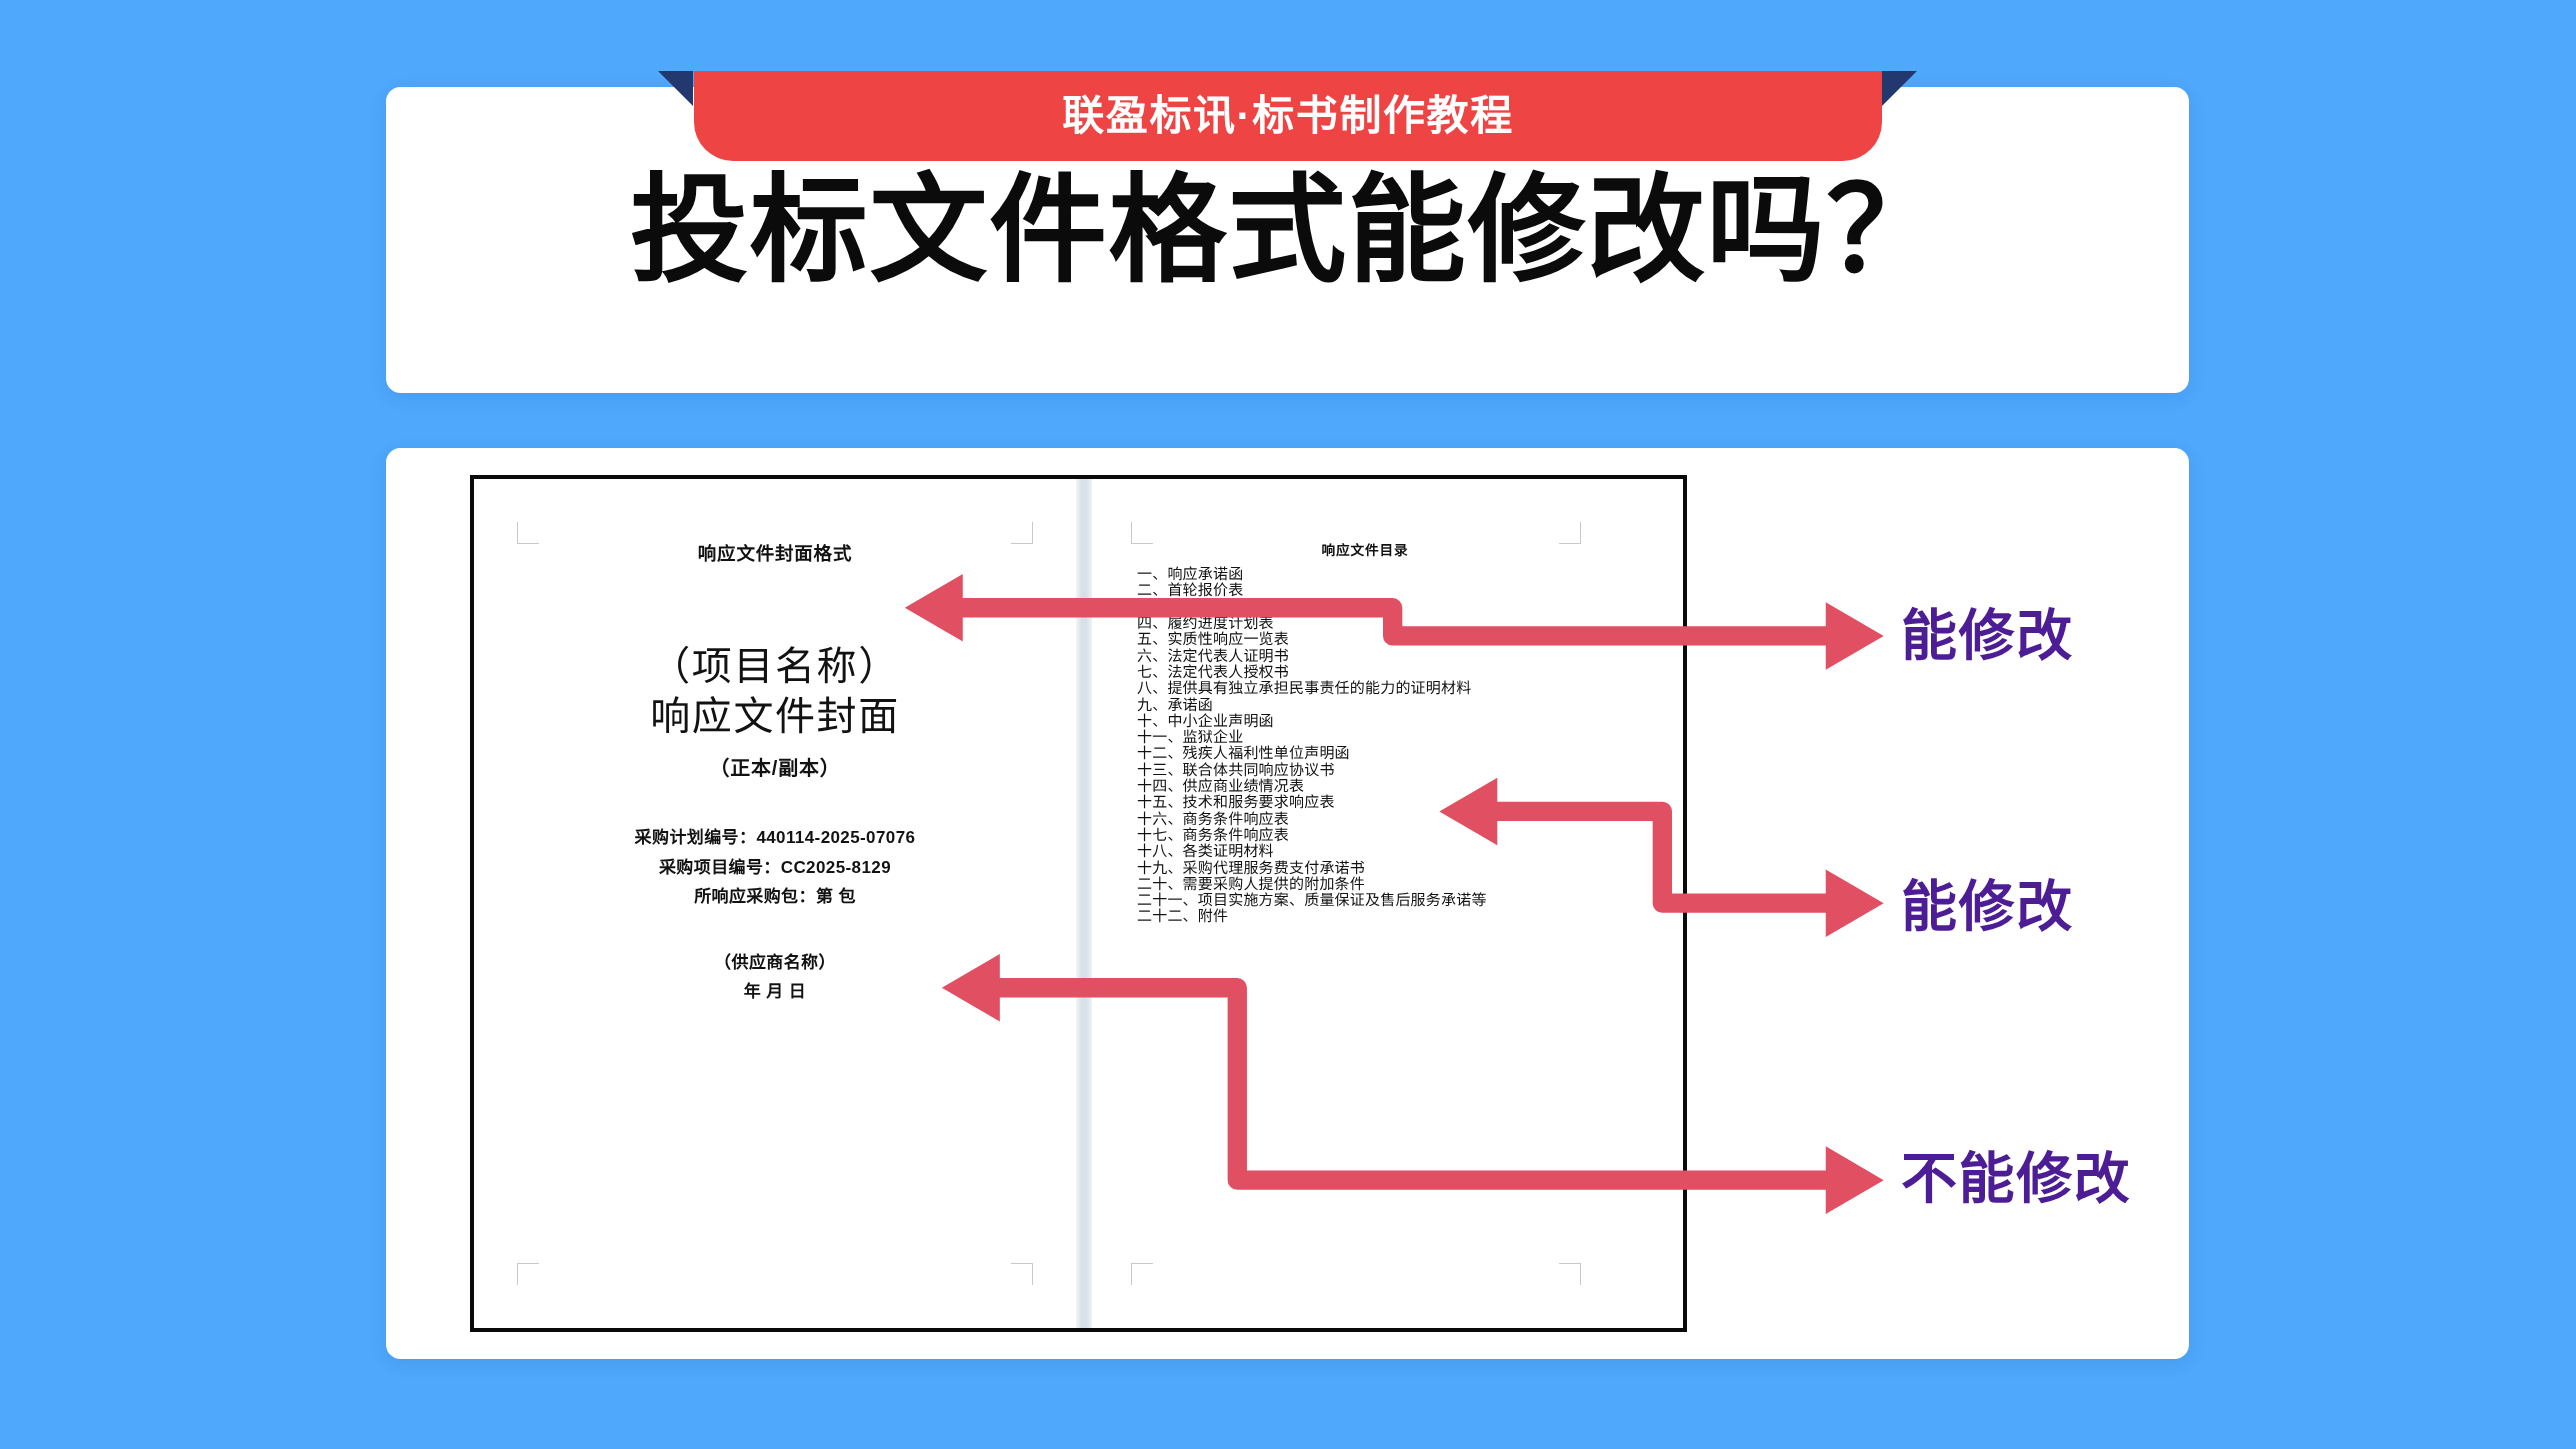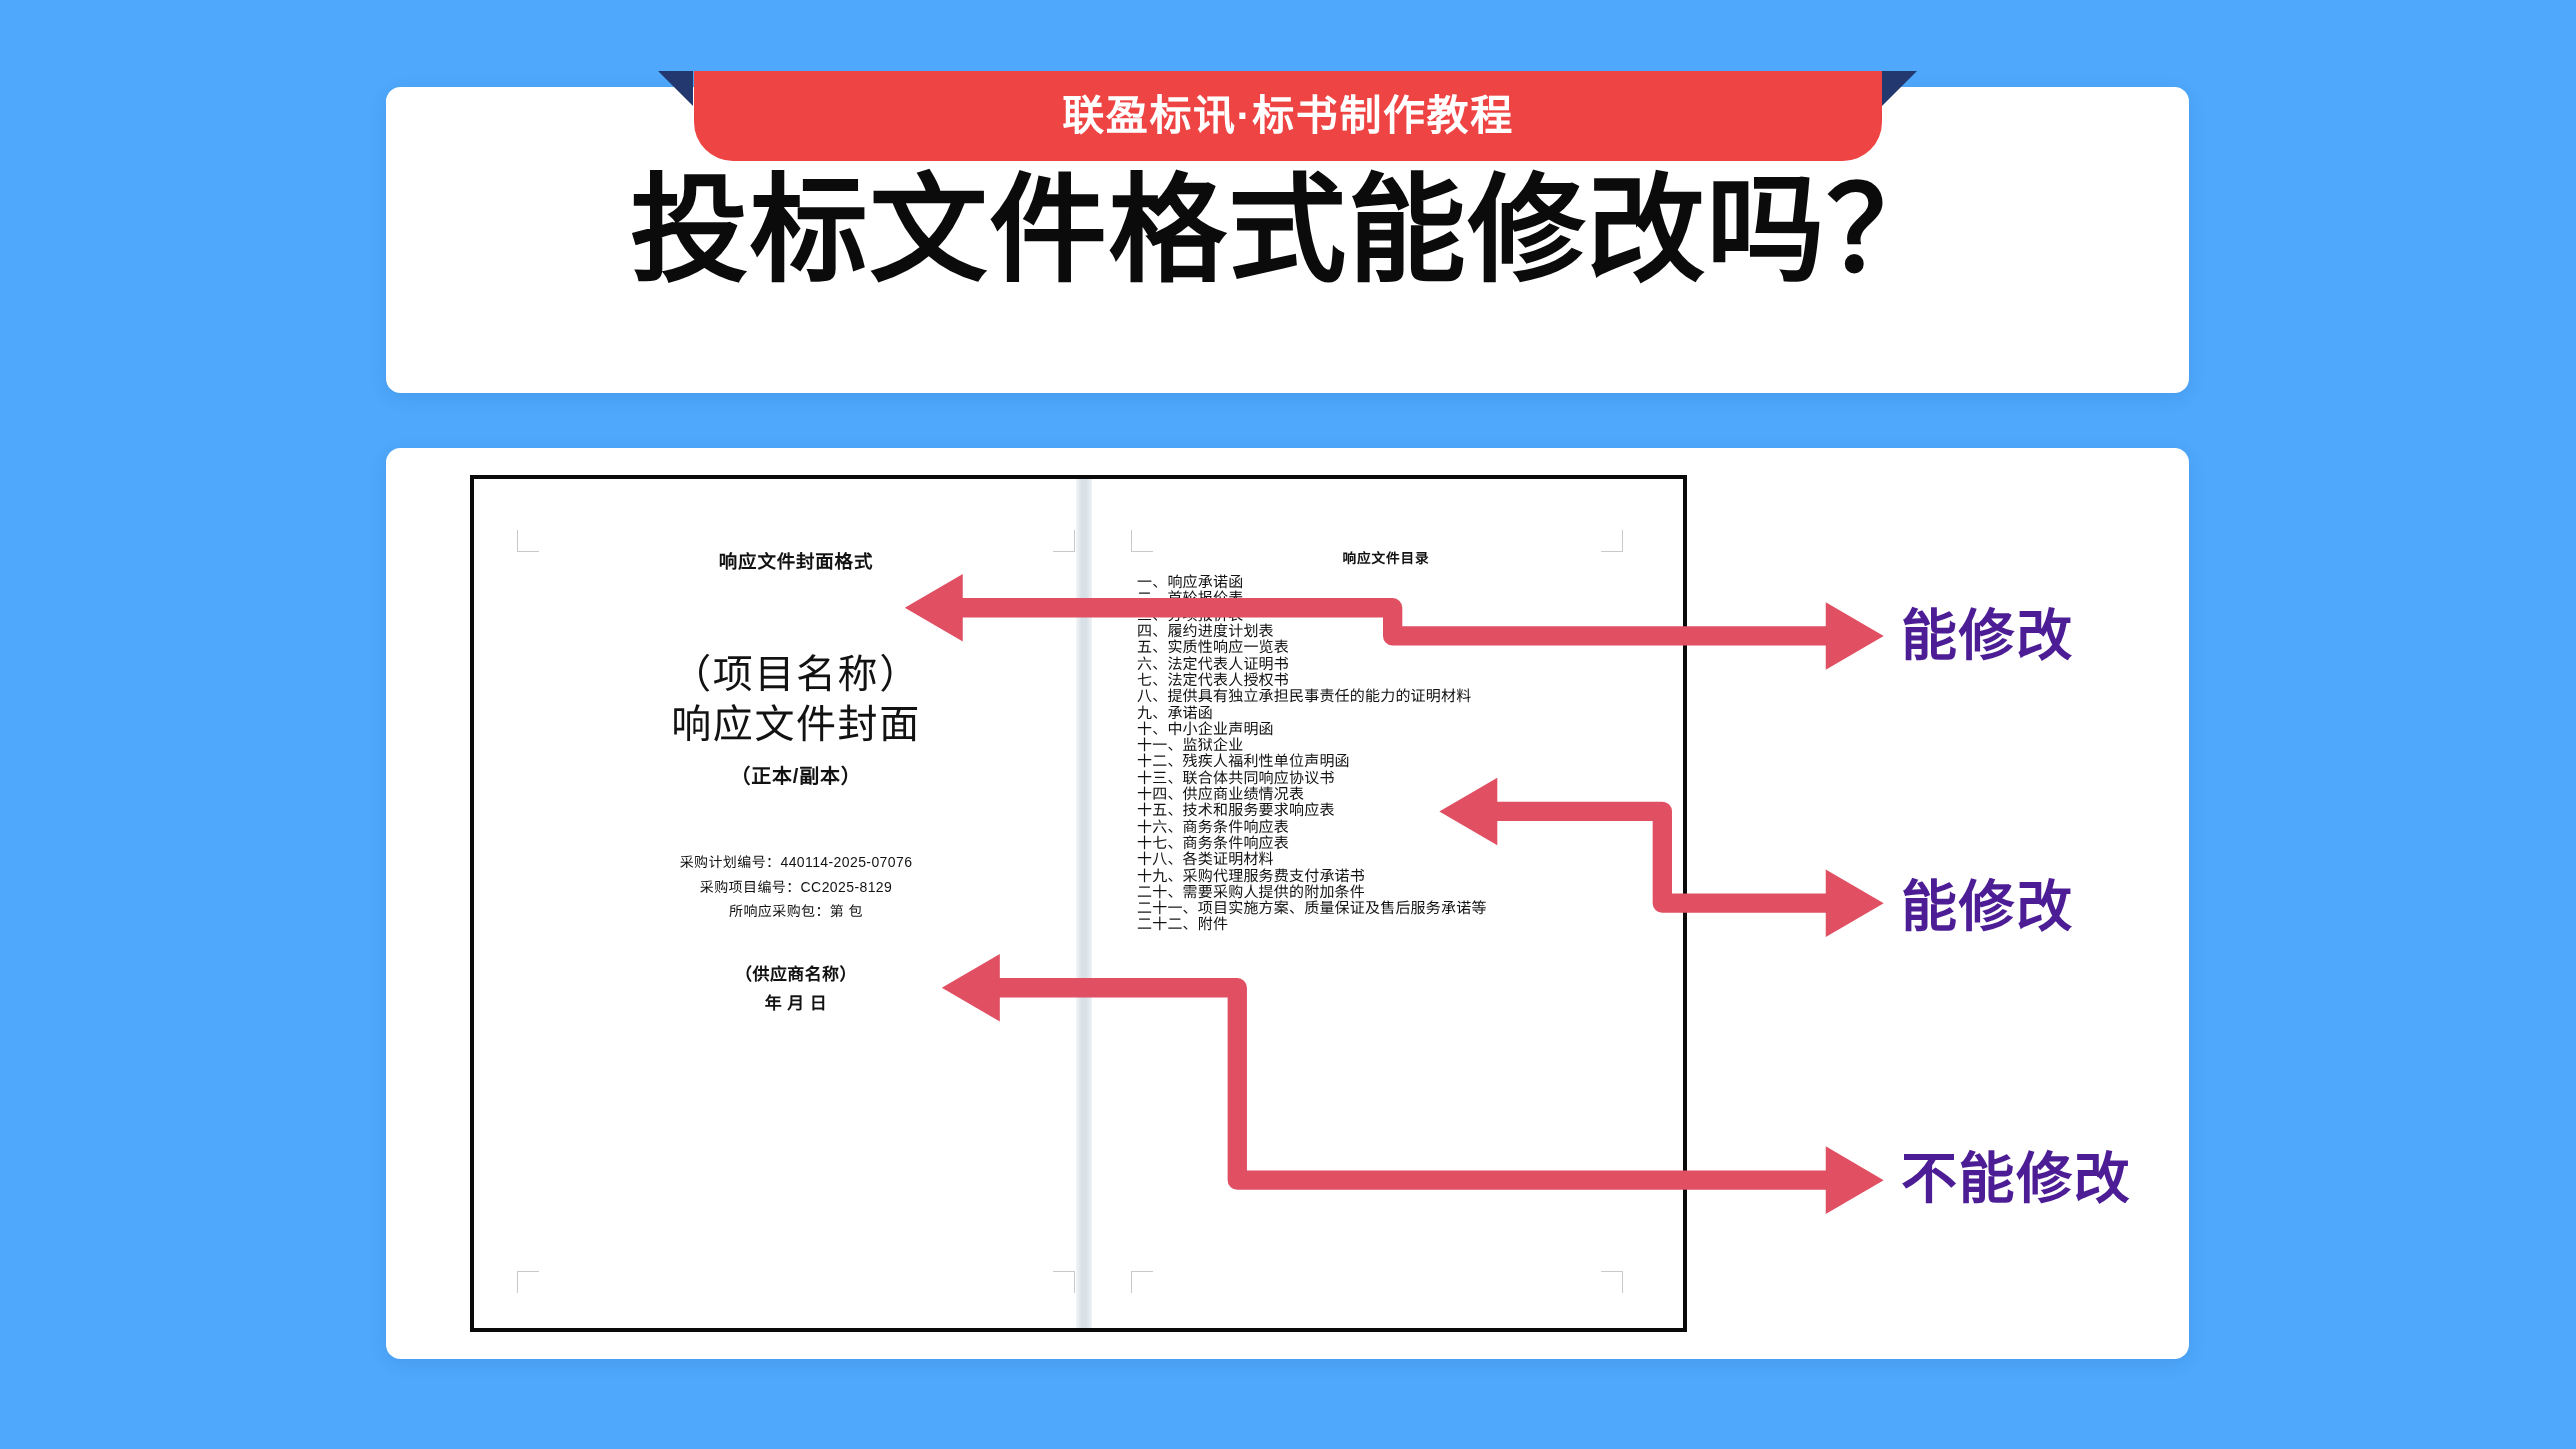--- a/index.html
+++ b/index.html
@@ -97,21 +97,21 @@
   }
   .gutter {
     position: absolute;
     left: 602px; top: 0;
     width: 16px; height: 100%;
     background: linear-gradient(90deg,#F2F5F7 0%, #D8E1E8 35%, #D8E1E8 65%, #EEF2F5 100%);
   }
 
   .page {
     position: absolute;
-    top: 8px; height: 100%; padding-left: 42px;
+    top: 0; height: 100%;
   }
   .page-left  { left: 0;    width: 602px; }
   .page-right { left: 618px; width: 528px; }
 
   
   .crop {
     position: absolute;
     width: 21px; height: 21px;
     border-color: #C9C9C9;
     border-style: solid;
@@ -140,23 +140,23 @@
     line-height: 1.24;
     letter-spacing: 1.6px;
   }
   .cover-sub {
     font-size: 20px;
     font-weight: bold;
     margin-top: 11.3px;
     letter-spacing: 0.8px;
   }
   .cover-meta {
-    margin-top: 61px;
-    font-size: 14px;
-    font-weight: normal;
+    margin-top: 42px;
+    font-size: 17px;
+    font-weight: bold;
     line-height: 1.72;
     letter-spacing: 0.4px;
   }
   .cover-signoff {
     margin-top: 37px;
     font-size: 17px;
     font-weight: bold;
     line-height: 1.72;
     letter-spacing: 0.4px;
   }

